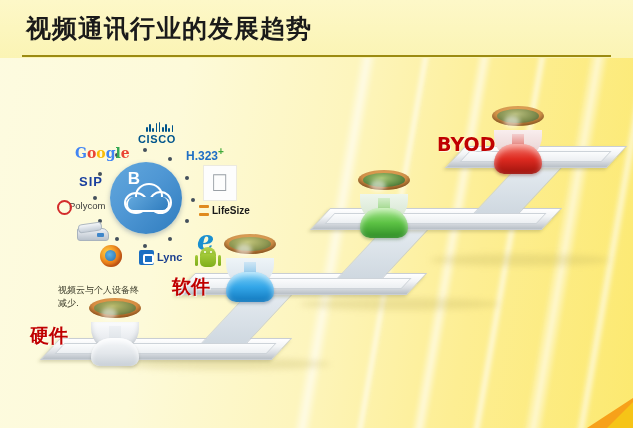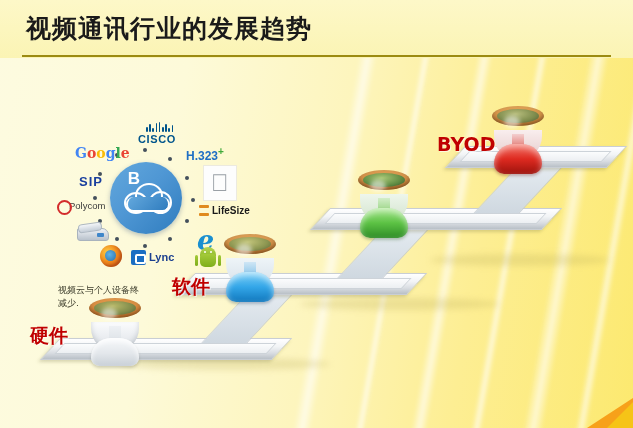--- a/index.html
+++ b/index.html
@@ -305,21 +305,21 @@
       </span>
       <span>LifeSize</span>
     </div>
 
     <div class="ie-glyph" style="left:142px;top:122px;">
       <span>e</span>
     </div>
 
     <div class="ff-glyph" style="left:45px;top:140px;"></div>
 
-    <div class="logo" style="left:76px;top:145px;width:60px;height:16px;">
+    <div class="logo" style="left:84px;top:145px;width:60px;height:16px;">
       <span class="lync-box"></span>
       <span class="lync-text">Lync</span>
     </div>
 
     <div class="android-glyph" style="left:143px;top:142px;">
       <div class="android-arm" style="left:-3px;"></div>
       <div class="android-arm" style="right:-3px;"></div>
       <div class="android-head">
         <div class="android-eye" style="left:4px;"></div>
         <div class="android-eye" style="right:4px;"></div>

